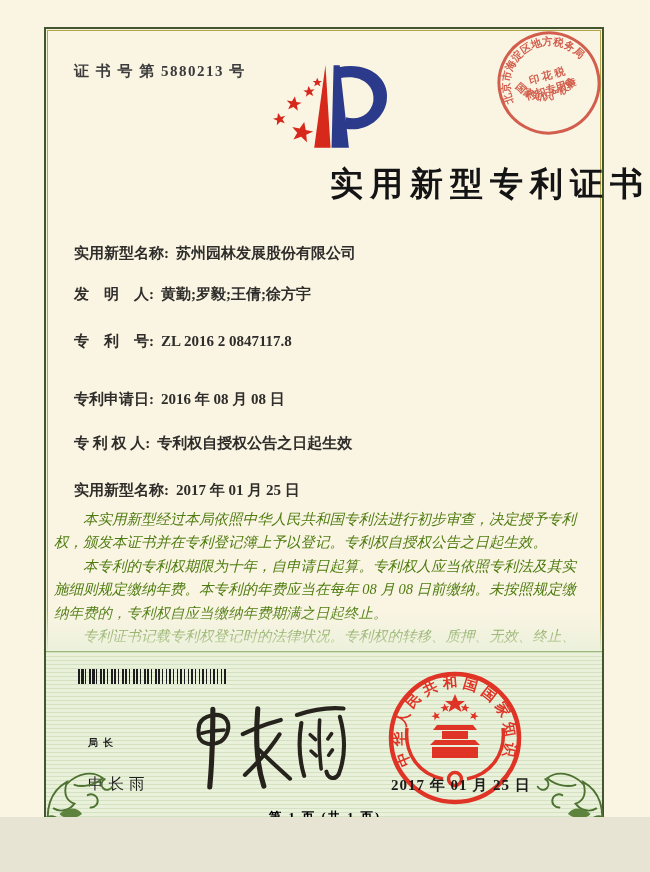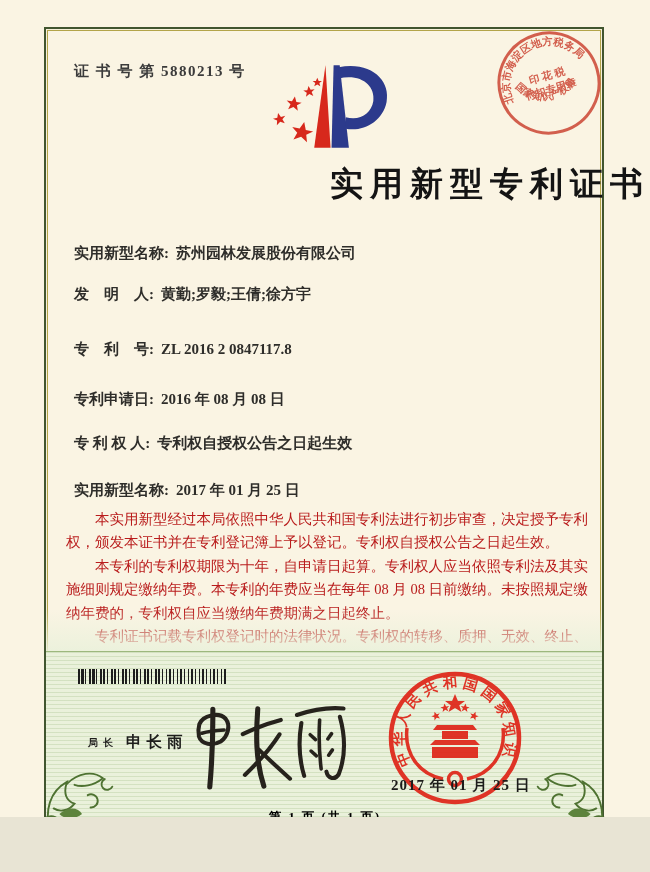--- a/index.html
+++ b/index.html
@@ -23,43 +23,43 @@
   .logo{position:absolute; left:256px; top:54px; width:145px; height:107px;}
   .tax-stamp{position:absolute; left:494px; top:28px; width:110px; height:110px; opacity:.85;}
   .title{
     position:absolute; left:0; top:162px; width:100%;
     text-align:right; font-size:33px; font-weight:bold; color:#141414;
     letter-spacing:7px;
   }
   .fields{position:absolute; left:74px; top:0; width:470px;}
   .field{position:absolute; left:0; font-size:15px; font-weight:600; color:#2e2d2a; white-space:nowrap;}
   .field .val{margin-left:7px;}
-  .f0{top:244px}.f1{top:285px}.f2{top:340px}.f3{top:390px}.f4{top:434px}.f5{top:481px}
+  .f0{top:244px}.f1{top:285px}.f2{top:332px}.f3{top:390px}.f4{top:434px}.f5{top:481px}
   .paras{
-    position:absolute; left:66px; top:508px; width:522px;
-    font-size:14.5px; line-height:1.62; color:#b91c1c; text-align:justify; font-weight:500;
+    position:absolute; left:54px; top:508px; width:522px;
+    font-size:14.5px; line-height:1.62; color:#4d7c0f; text-align:justify; font-weight:500;font-style:italic;
   }
   .paras p{margin:0; text-indent:2em;}
   .fade-to-green{
     position:absolute; left:46px; top:610px; width:556px; height:42px;
     background:linear-gradient(180deg, rgba(234,241,219,0), rgba(234,241,219,.9));
     pointer-events:none;
   }
   .green-panel{
     position:absolute; left:46px; top:651px; width:556px; height:191px;
     background-color:#eaf1db;
     background-image:repeating-linear-gradient(180deg, rgba(130,168,100,.22) 0 1px, rgba(0,0,0,0) 1px 4px);
     border-top:1px solid #9db87e;
   }
   .barcode{
     position:absolute; left:78px; top:669px; width:148px; height:15px;
     background:repeating-linear-gradient(90deg,#1d1d1d 0 1.5px,transparent 1.5px 3px,#1d1d1d 3px 5.5px,transparent 5.5px 7px,#1d1d1d 7px 8px,transparent 8px 11px);
   }
   .signer-role{position:absolute; left:88px; top:736px; font-size:10px; letter-spacing:5px; color:#1e1e1c; font-weight:600;}
-  .signer-name{position:absolute; left:88px; top:732px; font-size:15.5px; letter-spacing:5px; color:#1e1e1c; font-weight:700;margin-left:38px;}
+  .signer-name{position:absolute; left:88px; top:774px; font-size:15.5px; letter-spacing:5px; color:#1e1e1c; font-weight:400;}
   .signature{position:absolute; left:182px; top:696px; width:178px; height:102px;}
   .office-seal{position:absolute; left:385px; top:668px; width:140px; height:140px; opacity:.92;}
   .seal-date{
     position:absolute; left:391px; top:776px; z-index:5;
     font-size:15px; font-weight:600; letter-spacing:1px; color:#1c1c1a; white-space:nowrap;
   }
   .footer{
     position:absolute; left:0; top:809px; width:650px; text-align:center;
     font-size:12.5px; letter-spacing:2px; color:#000000; font-weight:700;
   }

